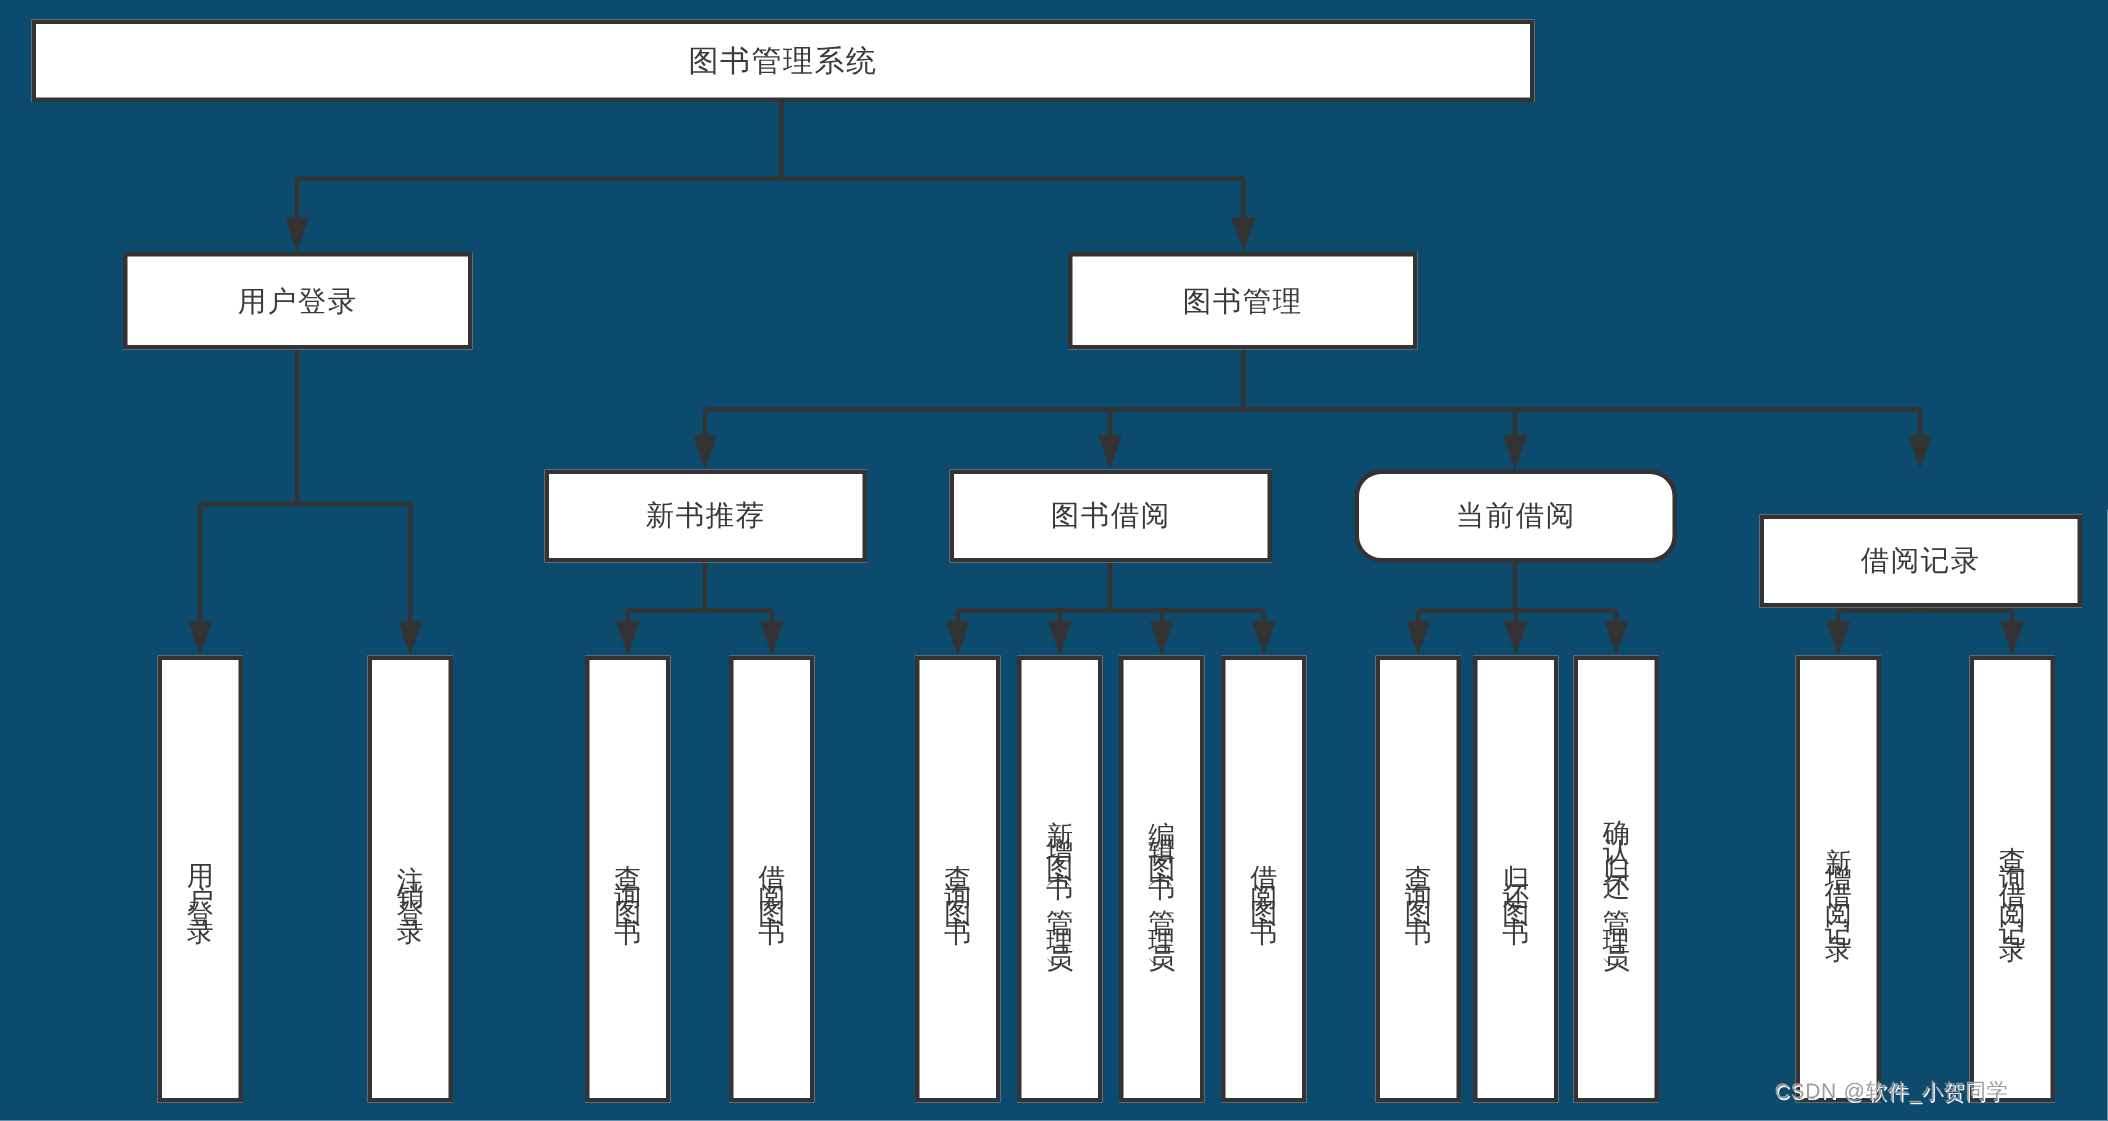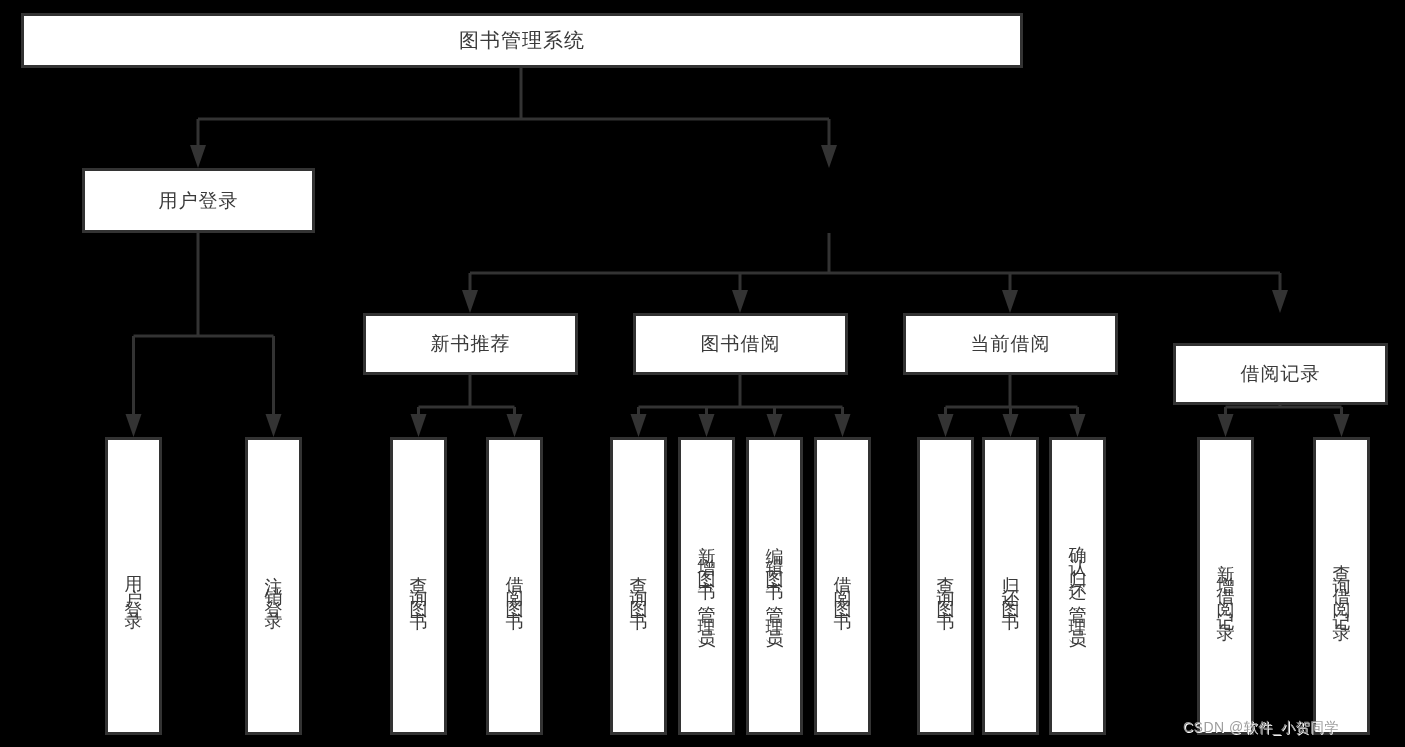--- a/index.html
+++ b/index.html
@@ -4,21 +4,21 @@
 <style>
   * { margin: 0; padding: 0; box-sizing: border-box; }
   html, body { background: #ffffff; }
   body {
     font-family: "Liberation Sans", "DejaVu Sans", sans-serif;
     width: 1405px; height: 747px; overflow: hidden;
   }
   .stage {
     position: relative;
     width: 1405px; height: 747px;
-    background: #000000;
+    background: #0c4a6e;
   }
   .wires {
     position: absolute; left: 0; top: 0;
     width: 1405px; height: 747px;
     pointer-events: none;
   }
   .hbox {
     position: absolute;
     background: #ffffff;
     border: 3px solid #333333;
@@ -106,28 +106,31 @@
     </g>
   </svg>
 
   <div class="hbox root" style="left:21px; top:13px; width:1002px; height:55px;">
     <span>图书管理系统</span>
   </div>
 
   <div class="hbox" style="left:82px; top:168px; width:233px; height:65px;">
     <span>用户登录</span>
   </div>
+  <div class="hbox" style="left:712px; top:168px; width:233px; height:65px;">
+    <span>图书管理</span>
+  </div>
 
   <div class="hbox" style="left:363px; top:313px; width:215px; height:62px;">
     <span>新书推荐</span>
   </div>
   <div class="hbox" style="left:633px; top:313px; width:215px; height:62px;">
     <span>图书借阅</span>
   </div>
-  <div class="hbox" style="left:903px; top:313px; width:215px; height:62px;">
+  <div class="hbox" style="left:903px; top:313px; width:215px; height:62px;border-radius:18px;">
     <span>当前借阅</span>
   </div>
   <div class="hbox" style="left:1173px; top:313px; width:215px; height:62px;margin-top:30px;">
     <span>借阅记录</span>
   </div>
 
   <div class="vbox" style="left:105px;">
     <span>用户登录</span>
   </div>
   <div class="vbox" style="left:245px;">

